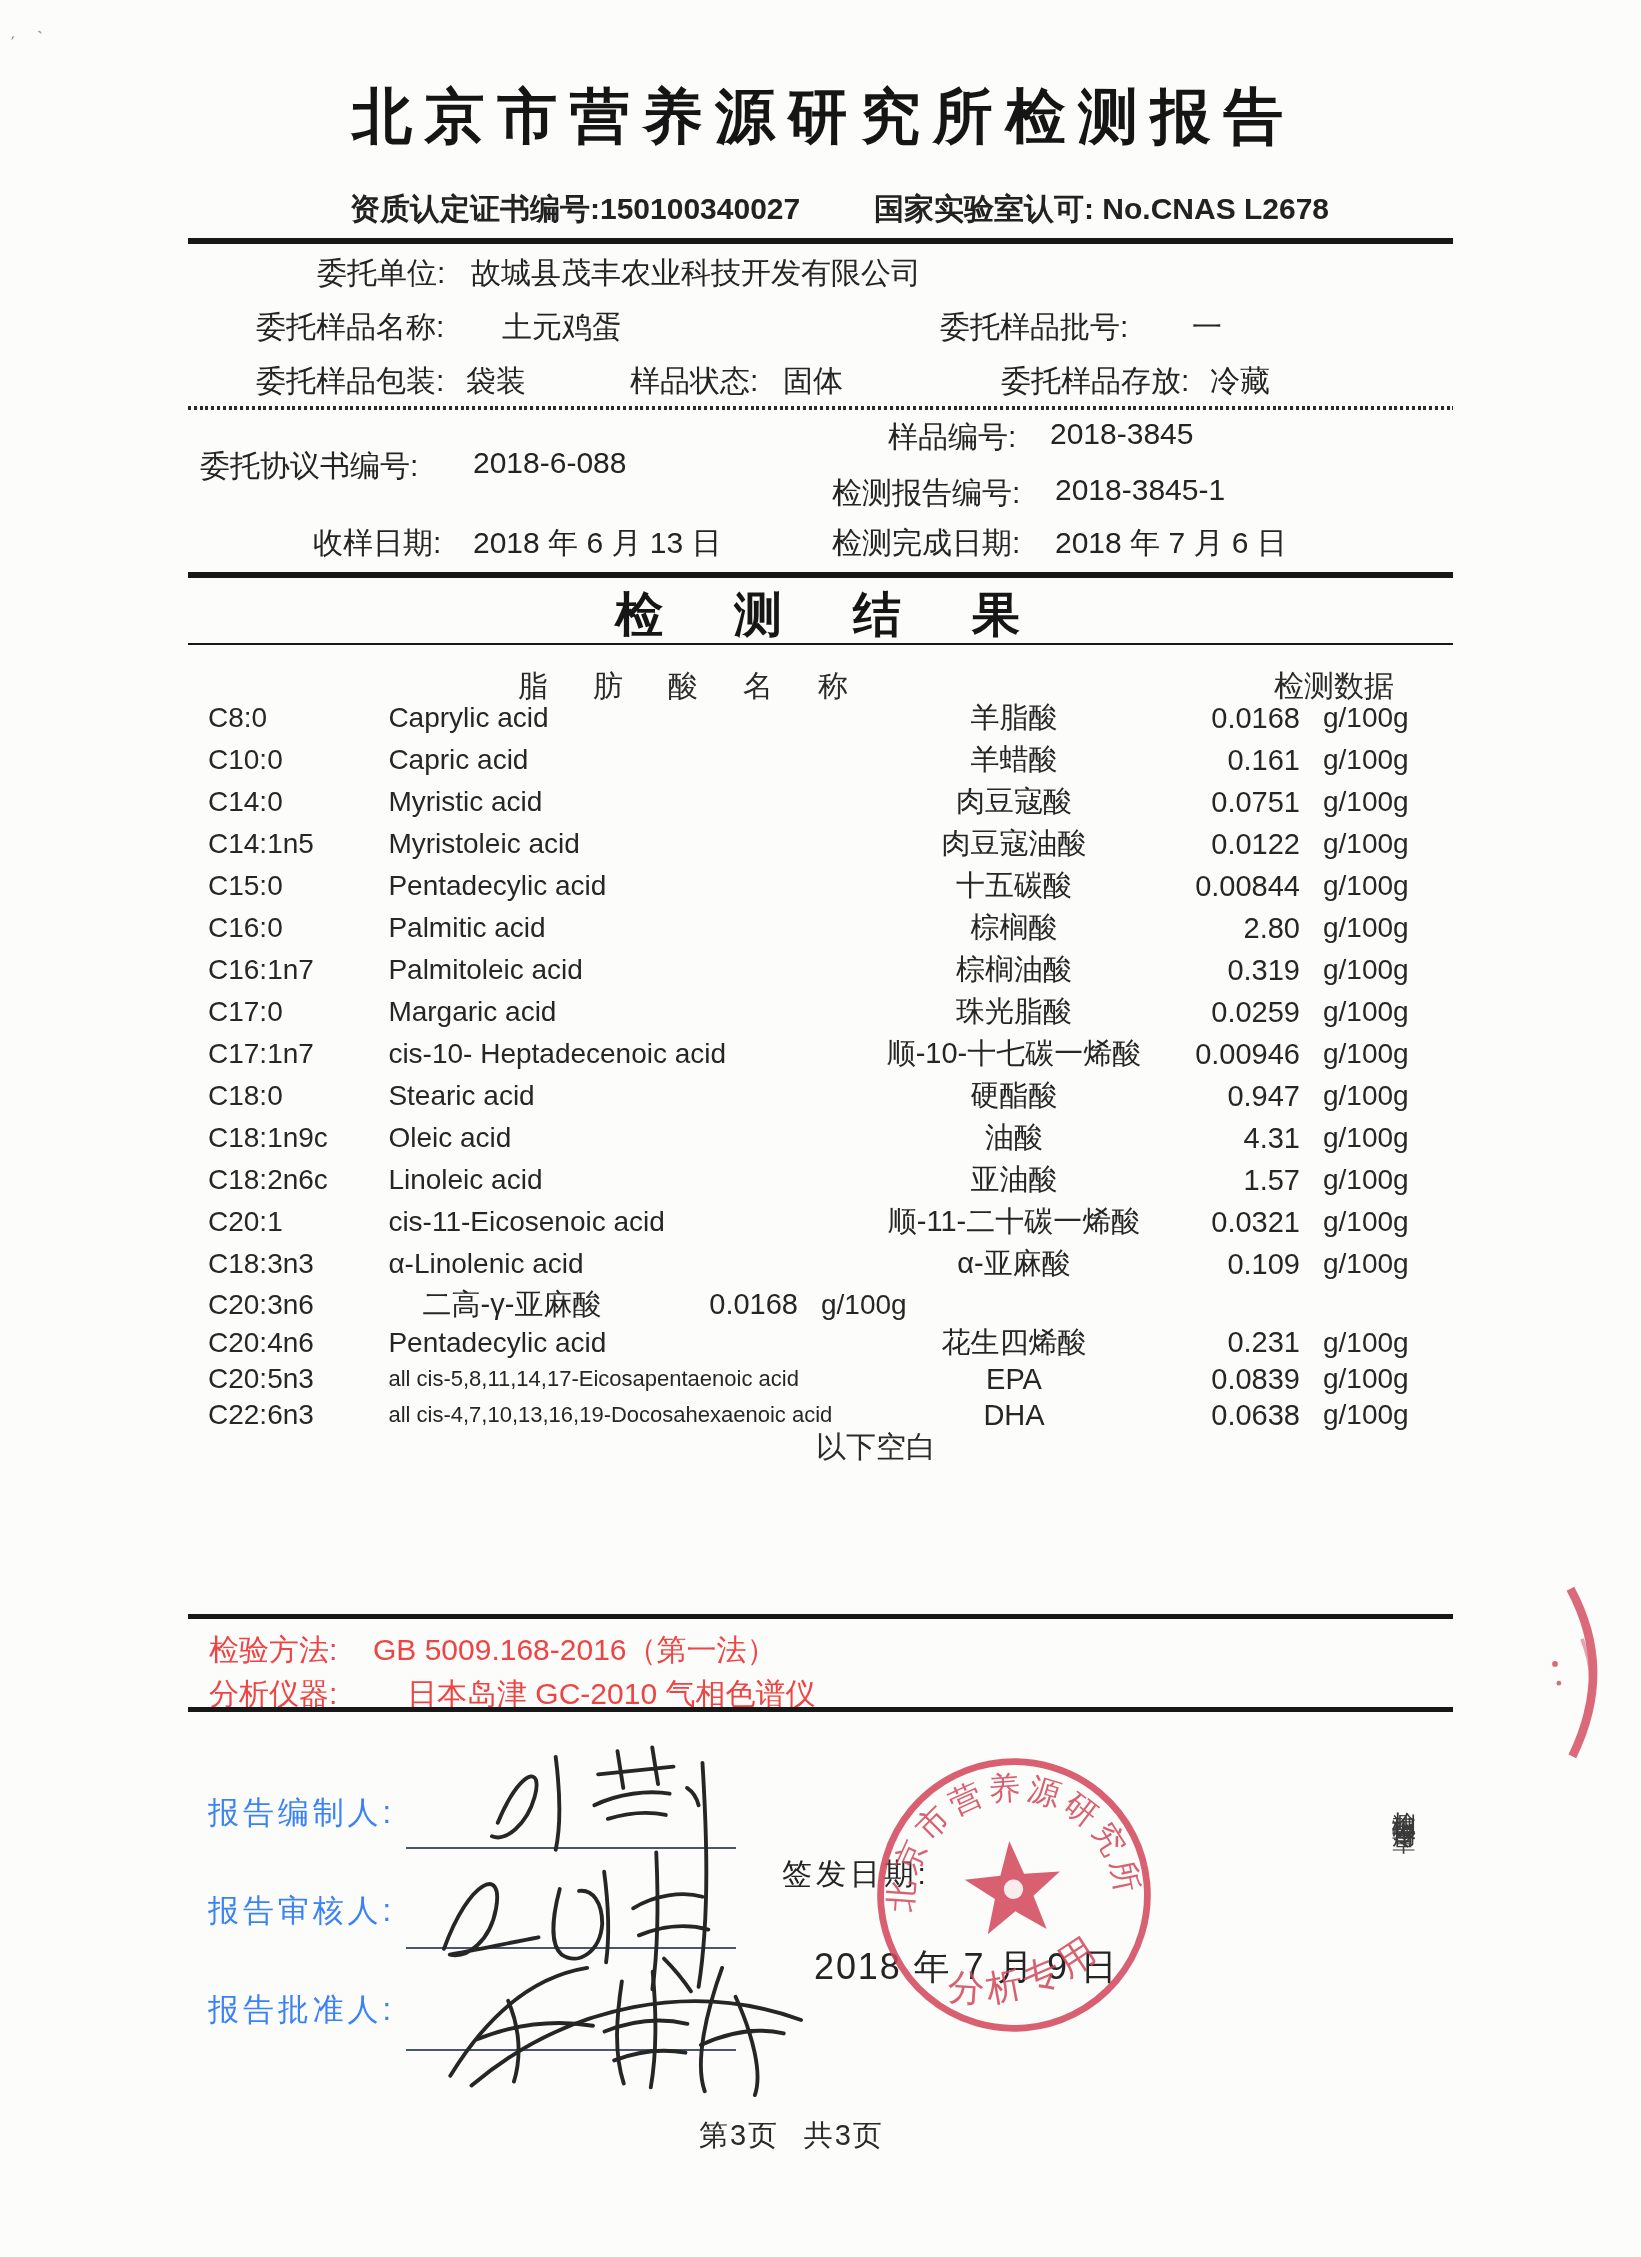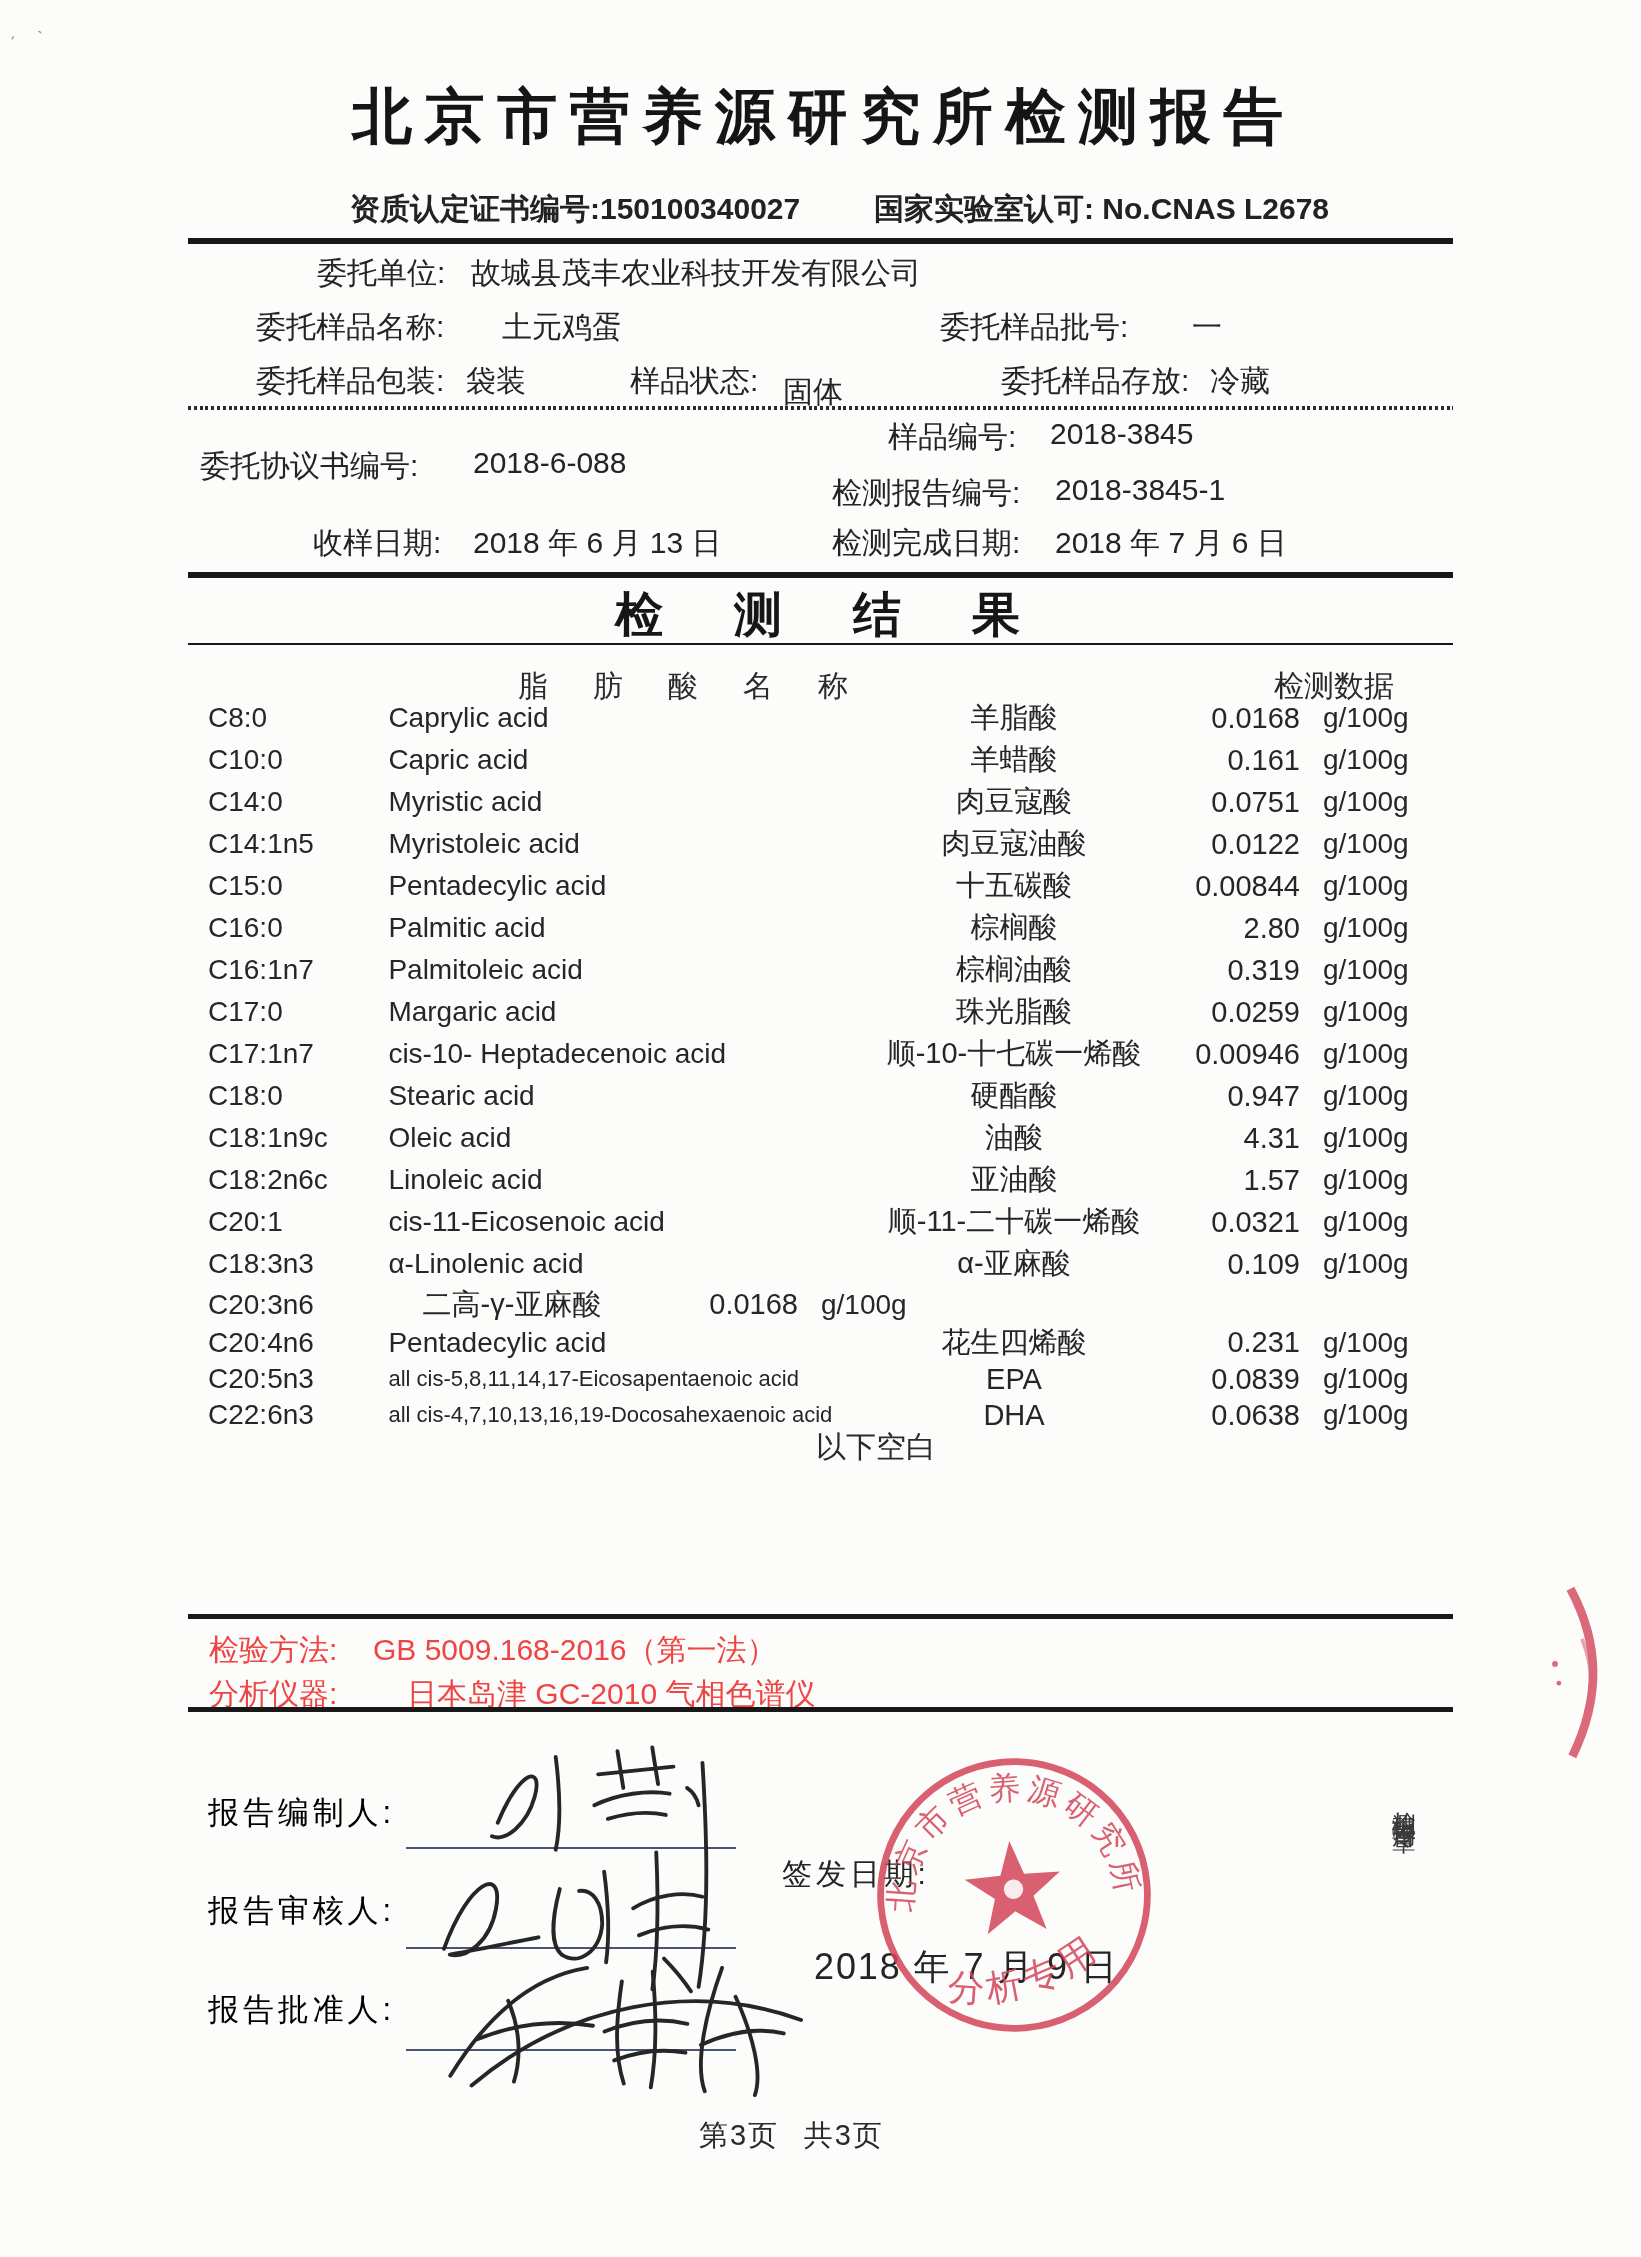--- a/index.html
+++ b/index.html
@@ -26,21 +26,21 @@
   div.t-row:nth-of-type(n+17){height:36px;}
   div.t-row:nth-of-type(n+17) .c-en{font-size:22px;}
   .c-code{width:183px;padding-left:20px;box-sizing:border-box;}
   .c-en{width:502px;padding-left:17.4px;box-sizing:border-box;}
   .c-cn{width:282px;text-align:center;font-size:29px;}
   .c-val{width:145px;text-align:right;font-size:29px;}
   .c-unit{width:116px;padding-left:23px;box-sizing:border-box;font-size:28px;}
   .t-row>div{white-space:nowrap;overflow:visible;}
   .endnote{font-size:30px;color:#2a2a2a;}
   .method{font-size:30px;color:#ef4444;}
-  .siglabel{font-size:31px;color:#000000;letter-spacing:3.9px;}
+  .siglabel{font-size:31px;color:#3b82f6;letter-spacing:3.9px;}
   .sigline{position:absolute;left:406px;width:330px;height:1.9px;background:#495572;}
   .issue{font-size:30px;color:#242424;letter-spacing:3.9px;}
   .issuedate{font-size:36px;color:#242424;letter-spacing:1.9px;}
   .sidenote{font-size:24px;color:#3a3a3a;letter-spacing:2.9px;
     writing-mode:vertical-rl;text-orientation:upright;}
   .footer{font-size:29px;color:#2a2a2a;letter-spacing:1.9px;}
   .artifact{font-size:21px;color:#9a9a9a;letter-spacing:7.7px;}
   svg{position:absolute;overflow:visible;}
   .sig path{fill:none;stroke:#262626;stroke-width:4;stroke-linecap:round;stroke-linejoin:round;}
 </style>
@@ -60,21 +60,21 @@
   <div class="abs info" style="left:471px;top:253px;">故城县茂丰农业科技开发有限公司</div>
 
   <div class="abs info" style="left:256px;top:307px;">委托样品名称:</div>
   <div class="abs info" style="left:470px;top:307px;margin-left:32px;">土元鸡蛋</div>
   <div class="abs info" style="left:940px;top:307px;">委托样品批号:</div>
   <div class="abs info" style="left:1192px;top:307px;">一</div>
 
   <div class="abs info" style="left:256px;top:361px;">委托样品包装:</div>
   <div class="abs info" style="left:466px;top:361px;">袋装</div>
   <div class="abs info" style="left:630px;top:361px;">样品状态:</div>
-  <div class="abs info" style="left:783px;top:372px;">固体</div>
+  <div class="abs info" style="left:783px;top:361px;">固体</div>
   <div class="abs info" style="left:1001px;top:361px;">委托样品存放:</div>
   <div class="abs info" style="left:1210px;top:361px;">冷藏</div>
 
   <div class="dotline" style="left:188px;top:406px;width:1265px;"></div>
 
   <div class="abs info" style="left:888px;top:417px;">样品编号:</div>
   <div class="abs info" style="left:1050px;top:417px;">2018-3845</div>
 
   <div class="abs info" style="left:200px;top:446px;">委托协议书编号:</div>
   <div class="abs info" style="left:473px;top:446px;">2018-6-088</div>

